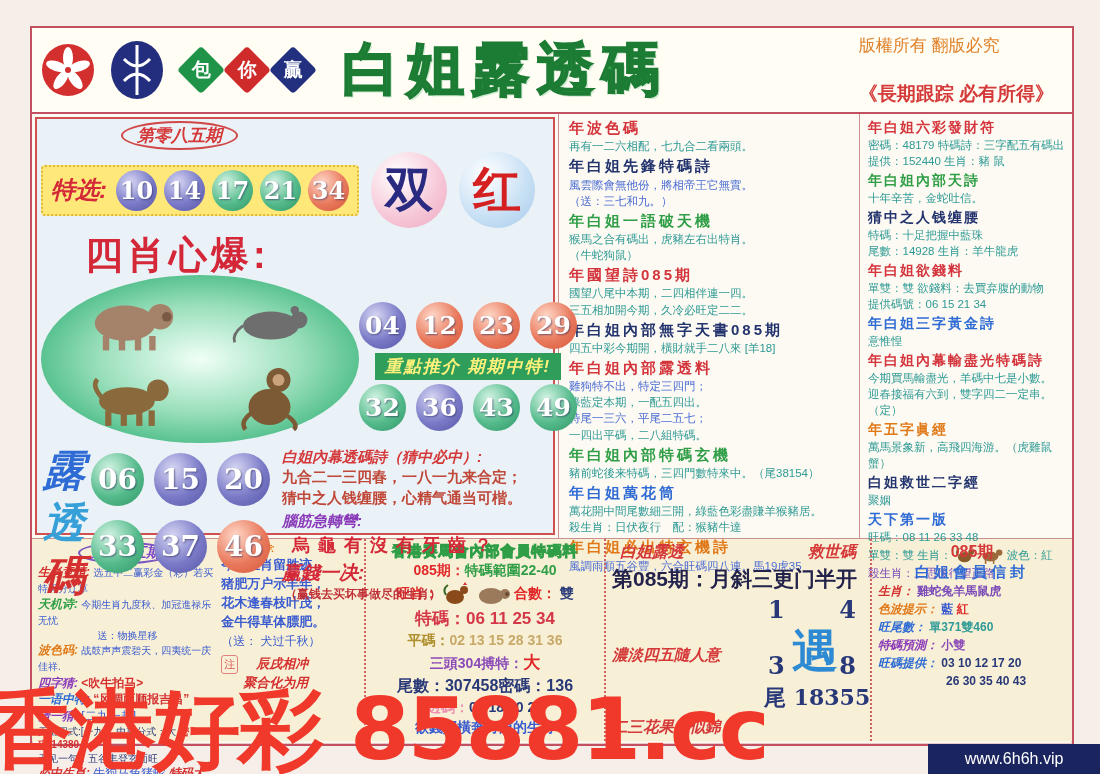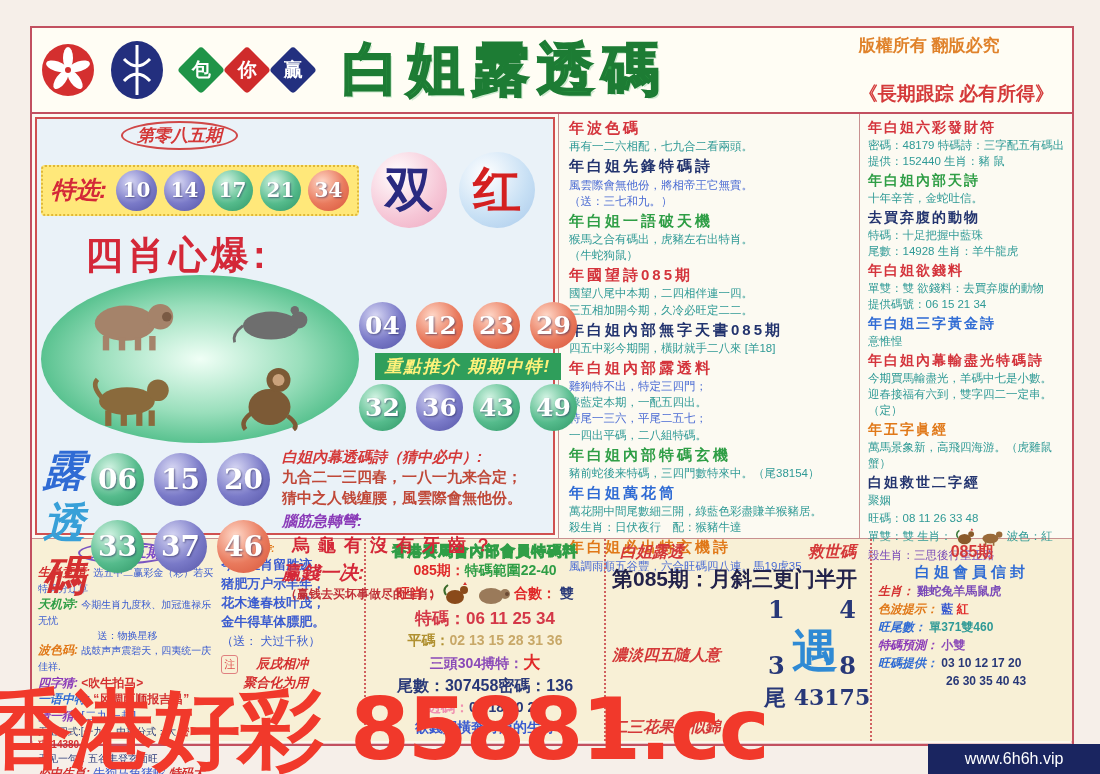--- a/index.html
+++ b/index.html
@@ -9,40 +9,40 @@
          border:2px solid #c25060;box-shadow:0 0 0 1px #e8c8c8 inset;}
   
   .hdr{display:flex;align-items:center;height:84px;border-bottom:2px solid #c25060;background:#fffdf4;padding:0 8px;}
   .logos{display:flex;align-items:center;gap:10px;}
   .diamond{width:34px;height:34px;transform:rotate(45deg);display:flex;align-items:center;justify-content:center;margin:0 6px;border-radius:4px;}
   .diamond span{transform:rotate(-45deg);color:#fff;font-weight:bold;font-size:19px;}
   .d-g{background:#1f9448;} .d-r{background:#cf2b2b;} .d-b{background:#23307f;}
   .main-title{flex:0 0 auto;margin:0 14px 0 26px;font-size:57px;font-weight:900;letter-spacing:8px;
         color:#2f9e46;-webkit-text-stroke:2px #1d7c34;text-shadow:2px 2px 0 #cfe9cf;white-space:nowrap;}
   .hdr-right{margin-left:auto;text-align:left;padding-right:10px;}
-  .copyright{color:#e0822a;font-weight:bold;font-size:17px;margin-bottom:24px;}
+  .copyright{color:#e0822a;font-weight:normal;font-size:17px;margin-bottom:24px;}
   .slogan{color:#d43a3a;font-weight:bold;font-size:19px;}
   
   .main{display:flex;height:424px;background:#fcfaf2;}
   .left-panel{width:520px;background:#eaf2f8;border:2px solid #d05050;margin:3px;padding:2px 4px;box-sizing:border-box;position:relative;}
   .mid-col{width:302px;border-left:1px solid #c89090;border-right:1px solid #c89090;padding:4px 6px 0 10px;box-sizing:border-box;}
   .right-col{flex:1;padding:4px 6px 0 8px;box-sizing:border-box;}
   
   .issue-oval{display:inline-block;border:2px solid #d04848;border-radius:50%;color:#d43838;
       font-style:italic;font-weight:bold;font-size:17px;padding:1px 14px;margin-left:80px;}
   .texuan-row{display:flex;align-items:center;margin-top:2px;}
   .banner-y{display:flex;align-items:center;background:#ffe87a;border:2px dotted #e0b838;border-radius:4px;
       padding:3px 8px;gap:7px;text-align:center;}
   .texuan-label{color:#d42838;font-weight:900;font-style:italic;font-size:24px;margin-right:2px;}
   .ball{display:inline-flex;align-items:center;justify-content:center;border-radius:50%;color:#fff;
       font-family:"DejaVu Serif","Liberation Serif",serif;font-weight:bold;text-shadow:1px 1px 2px rgba(30,30,80,.55);flex:0 0 auto;}
   .b-purple{background:radial-gradient(circle at 35% 30%,#d8d8f4,#7a7ac8 55%,#5454a6);}
   .b-green {background:radial-gradient(circle at 35% 30%,#d4f4e4,#55bb8c 55%,#2e9565);}
   .b-red   {background:radial-gradient(circle at 35% 30%,#ffd9c9,#e97a5d 55%,#d8553a);}
-  .s40{width:41px;height:41px;font-size:20px;}
+  .s40{width:41px;height:41px;font-size:24px;}
   .s46{width:47px;height:47px;font-size:25px;}
   .s52{width:53px;height:53px;font-size:28px;}
   .bigball{width:76px;height:76px;border-radius:50%;display:flex;align-items:center;justify-content:center;
       font-size:48px;font-weight:900;margin-left:12px;}
   .bb-pink{background:radial-gradient(circle at 35% 30%,#ffffff,#f6c6d6 60%,#eda8c0);color:#2a2a80;}
   .bb-blue{background:radial-gradient(circle at 35% 30%,#ffffff,#c6dff4 60%,#a8c8ea);color:#d42020;}
   .sixiao-title{color:#d42838;font-weight:900;font-size:38px;letter-spacing:4px;margin:2px 0 0 44px;}
   .quad-row{display:flex;margin-top:-6px;}
   .green-ellipse{width:318px;height:168px;border-radius:50%;flex:0 0 auto;
       background:radial-gradient(ellipse at center,#f0fff6 0%,#9adfbc 45%,#35b277 85%);
@@ -245,21 +245,21 @@
           </div>
           <div class="ballrow">
             <span class="ball s52 b-green">33</span>
             <span class="ball s52 b-purple">37</span>
             <span class="ball s52 b-red">46</span>
           </div>
         </div>
         <div class="poemblock">
           <div class="poem-title">白姐內幕透碼詩（猜中必中）:</div>
           <div class="poem-line">九合二一三四春，一八一九来合定；</div>
-          <div class="poem-line">猜中之人钱缠腰，風雲際會無他份。</div>
+          <div class="poem-line">猜中之人钱缠腰，心精气通当可楷。</div>
           <div class="brain-title">腦筋急轉彎:</div>
           <div class="brain-q">烏龜有沒有牙齒？</div>
           <div class="win-title">赢錢一决:</div>
           <div class="win-text">（赢钱去买坏事做尽的生肖）</div>
         </div>
       </div>
     </section>
 
     <section class="mid-col">
       <div class="sec">
@@ -311,21 +311,21 @@
       <div class="sec">
         <div class="t t-crim">年白姐六彩發財符</div>
         <div class="ln ln-teal">密碼：48179 特碼詩：三字配五有碼出</div>
         <div class="ln ln-teal">提供：152440 生肖：豬 鼠</div>
       </div>
       <div class="sec">
         <div class="t t-green">年白姐內部天詩</div>
         <div class="ln ln-teal">十年辛苦，金蛇吐信。</div>
       </div>
       <div class="sec">
-        <div class="t t-navy">去買弃腹的動物</div>
+        <div class="t t-navy">猜中之人钱缠腰</div>
         <div class="ln ln-teal">特碼：十足把握中藍珠</div>
         <div class="ln ln-teal">尾數：14928 生肖：羊牛龍虎</div>
       </div>
       <div class="sec">
         <div class="t t-crim">年白姐欲錢料</div>
         <div class="ln ln-teal">單雙：雙 欲錢料：去買弃腹的動物</div>
         <div class="ln ln-teal">提供碼號：06 15 21 34</div>
       </div>
       <div class="sec">
         <div class="t t-blue">年白姐三字黃金詩</div>
@@ -338,20 +338,21 @@
       </div>
       <div class="sec">
         <div class="t t-orange">年五字眞經</div>
         <div class="ln ln-teal">萬馬景象新，高飛四海游。（虎雞鼠蟹）</div>
       </div>
       <div class="sec">
         <div class="t t-navy">白姐救世二字經</div>
         <div class="ln ln-teal">聚姻</div>
       </div>
       <div class="sec tianxia">
+        <div class="t t-blue">天下第一版</div>
         <div class="ln ln-teal">旺碼：08 11 26 33 48</div>
         <div class="row">
           <span class="ln-teal">單雙：雙 生肖：</span>
           <svg class="animal-ic" width="22" height="20" viewBox="0 0 30 26">
             <ellipse cx="13" cy="16" rx="9" ry="7" fill="#8a5a2a"></ellipse>
                 <circle cx="22" cy="9" r="4" fill="#8a5a2a"></circle>
             <path d="M21 4 l2 -3 2 3z" fill="#d43030"></path>
                 <path d="M4 14 q-4 -6 2 -10" stroke="#3a7a3a" stroke-width="2" fill="none"></path>
               </svg>
           <svg class="animal-ic" width="24" height="18" viewBox="0 0 30 22">
@@ -455,21 +456,21 @@
           <div class="lt-poemline">蝶粉香迷三七白</div>
         </div>
         <div class="lt-nums">
           <span class="n" style="left:6px;top:0;">1</span>
           <span class="n" style="right:8px;top:0;">4</span>
           <span class="lt-yu">遇</span>
           <span class="n" style="left:6px;top:56px;">3</span>
           <span class="n" style="right:8px;top:56px;">8</span>
           <span class="lt-wei">
             <span style="font-family:'Liberation Sans',sans-serif;">尾</span>
-            <span>43175</span>
+            <span>18355</span>
           </span>
         </div>
       </div>
       <div class="lt-foot">
         <span class="lt-sx">生肖:</span>
         <svg class="animal-ic" width="56" height="36" viewBox="0 0 60 40" style="color:#8a8a82">
           <ellipse cx="28" cy="22" rx="17" ry="9" fill="currentColor"></ellipse>
               <circle cx="46" cy="14" r="6" fill="currentColor"></circle>
           <rect x="16" y="28" width="3" height="10" fill="currentColor"></rect>
               <rect x="36" y="28" width="3" height="10" fill="currentColor"></rect>

